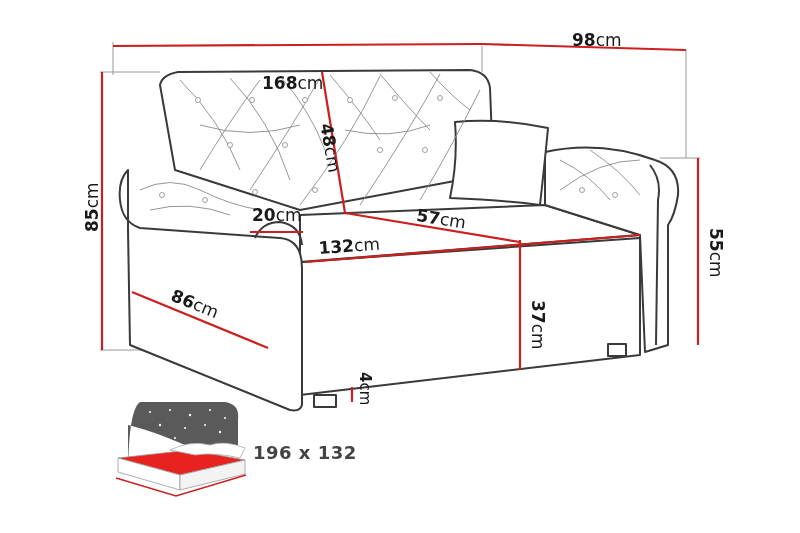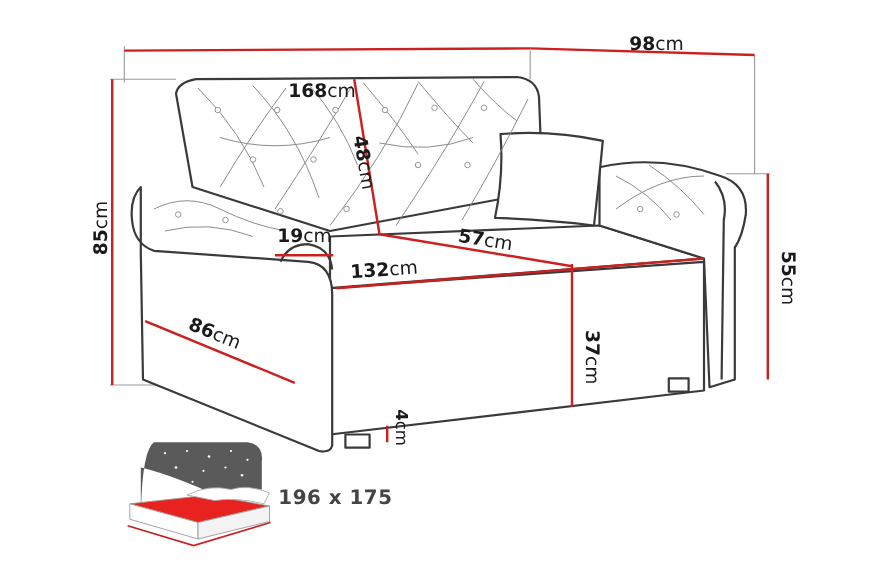--- a/index.html
+++ b/index.html
@@ -107,20 +107,20 @@
     <path d="M170,450 Q190,440 210,445 Q225,440 245,448 L240,458 Q215,452 195,455 Z" fill="#fff" stroke="#aaa" stroke-width="0.8"></path>
     <path d="M116,478 L176,496 L246,475" stroke="#cc1f1f" stroke-width="1.5" fill="none"></path>
   </g>
 </svg>
 
 <div class="lbl" style="left:262px;top:27px;margin-top:48px;"><b>168</b><span class="u">cm</span></div>
 <div class="lbl" style="left:572px;top:32px;text-align:right;"><b>98</b><span class="u">cm</span></div>
 <div class="lbl rotm90" style="left:84px;top:232px;"><b>85</b><span class="u">cm</span></div>
 <div class="lbl rot90" style="left:724px;top:228px;"><b>55</b><span class="u">cm</span></div>
 <div class="lbl" style="left:334px;top:122px;transform:rotate(80deg);transform-origin:left top;"><b>48</b><span class="u">cm</span></div>
-<div class="lbl" style="left:252px;top:207px;"><b>19</b><span class="u">cm</span></div>
+<div class="lbl" style="left:252px;top:207px;"><b>20</b><span class="u">cm</span></div>
 <div class="lbl" style="left:418px;top:207px;transform:rotate(9deg);transform-origin:left top;"><b>57</b><span class="u">cm</span></div>
 <div class="lbl" style="left:318px;top:240px;transform:rotate(-4deg);transform-origin:left top;"><b>132</b><span class="u">cm</span></div>
 <div class="lbl" style="left:175px;top:287px;transform:rotate(22deg);transform-origin:left top;"><b>86</b><span class="u">cm</span></div>
 <div class="lbl rot90" style="left:546px;top:300px;"><b>37</b><span class="u">cm</span></div>
 <div class="lbl rot90" style="left:372px;top:372px;font-size:15px;"><b>4</b><span class="u">cm</span></div>
 
-<div class="bedlbl">196 x 175</div>
+<div class="bedlbl">196 x 132</div>
 
 </body></html>

